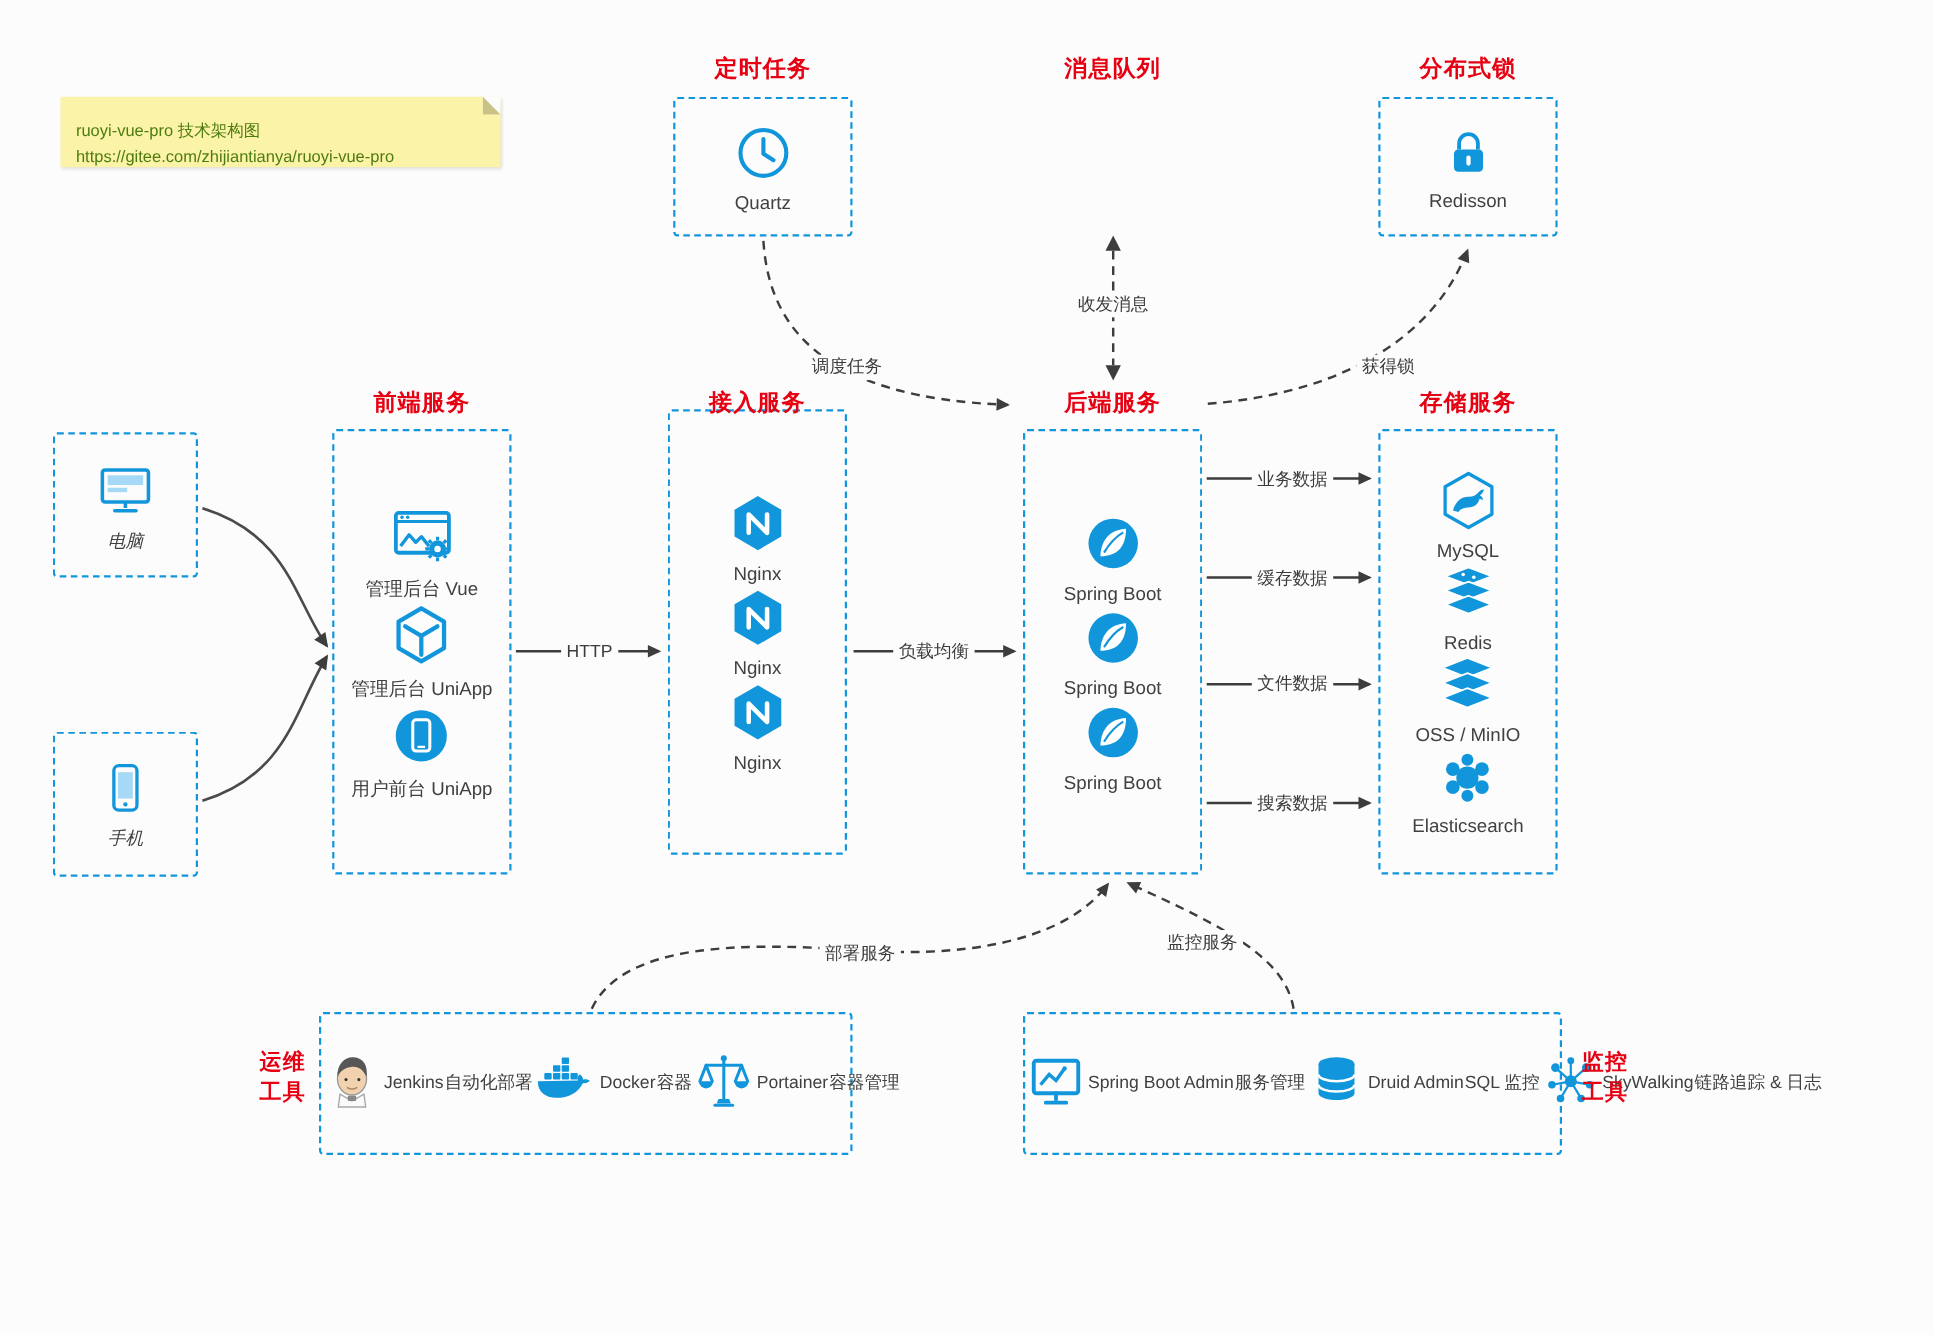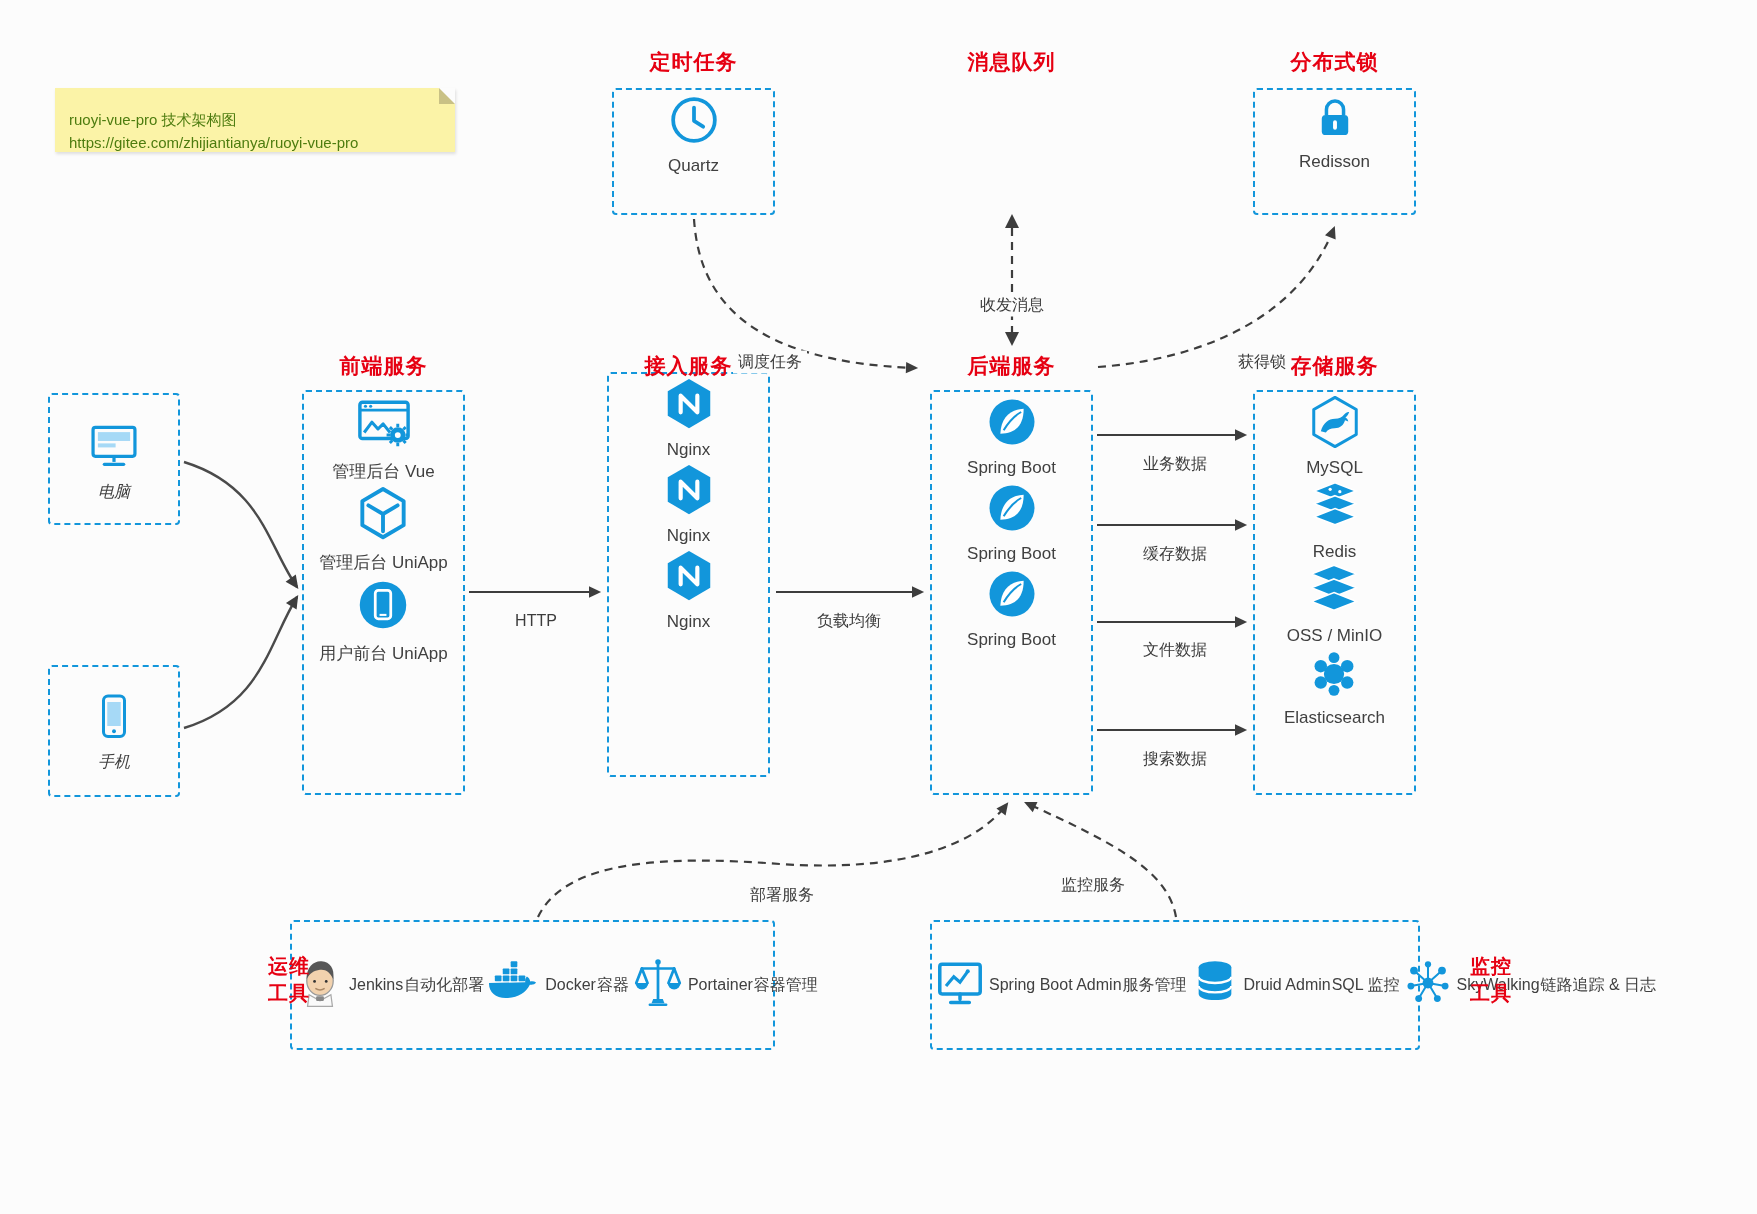--- a/index.html
+++ b/index.html
@@ -7,32 +7,32 @@
     --title-red:#e60012;
     --ink:#404040;
     --page-bg:#fcfcfc;
     --note-bg:#fbf3a7;
   }
   *{box-sizing:border-box;}
   body{margin:0;background:var(--page-bg);font-family:"Liberation Sans","DejaVu Sans",sans-serif;color:var(--ink);}
   .canvas{position:relative;width:1757px;height:1214px;background:var(--page-bg);overflow:hidden;}
   .wires{position:absolute;left:0;top:0;z-index:1;}
   .dashed-box{position:absolute;border:2px dashed var(--accent);border-radius:4px;background:var(--page-bg);z-index:2;}
-  .v-box{display:flex;flex-direction:column;align-items:center;justify-content:flex-start;}
+  .v-box{display:flex;flex-direction:column;align-items:center;justify-content:center;}
   .h-box{display:flex;align-items:center;justify-content:space-around;}
   .group-title{position:absolute;z-index:3;text-align:center;font-size:21px;font-weight:bold;color:var(--title-red);letter-spacing:1px;}
-  .side-title{position:absolute;z-index:3;text-align:center;font-size:20px;font-weight:bold;color:var(--title-red);line-height:1.35;letter-spacing:1px;margin-left:32px;}
+  .side-title{position:absolute;z-index:3;text-align:center;font-size:20px;font-weight:bold;color:var(--title-red);line-height:1.35;letter-spacing:1px;}
   .node{display:flex;flex-direction:column;align-items:center;gap:6px;}
   .node .item-label{font-size:17px;color:var(--ink);white-space:nowrap;}
   .tool-node{display:flex;flex-direction:row;align-items:center;gap:1px;}
   .tool-node .icon{margin-bottom:4px;}
   .tool-node .item-label,.tool-node .sub-label{font-size:16px;color:var(--ink);line-height:1.35;white-space:nowrap;}
   .client-box{gap:8px;justify-content:center;font-style:italic;}
   .client-box .item-label{font-size:16px;}
-  .edge-label{position:absolute;z-index:4;transform:translate(-50%,-50%);background:var(--page-bg);padding:1px 5px;font-size:16px;color:#3c3c3c;white-space:nowrap;margin-top:28px;}
+  .edge-label{position:absolute;z-index:4;transform:translate(-50%,-50%);background:var(--page-bg);padding:1px 5px;font-size:16px;color:#3c3c3c;white-space:nowrap;}
   .note{position:absolute;left:55px;top:88px;width:400px;height:64px;z-index:3;background:var(--note-bg);
         padding:20px 14px;font-size:15px;line-height:1.55;color:#4d7c0f;box-shadow:1px 2px 3px rgba(0,0,0,.12);}
   .note::after{content:"";position:absolute;top:0;right:0;width:0;height:0;
         border-top:16px solid var(--page-bg);border-left:16px solid #c9c185;}
   .icon{display:inline-flex;line-height:0;}
   svg{display:block;}
 </style>
 </head>
 <body>
 

